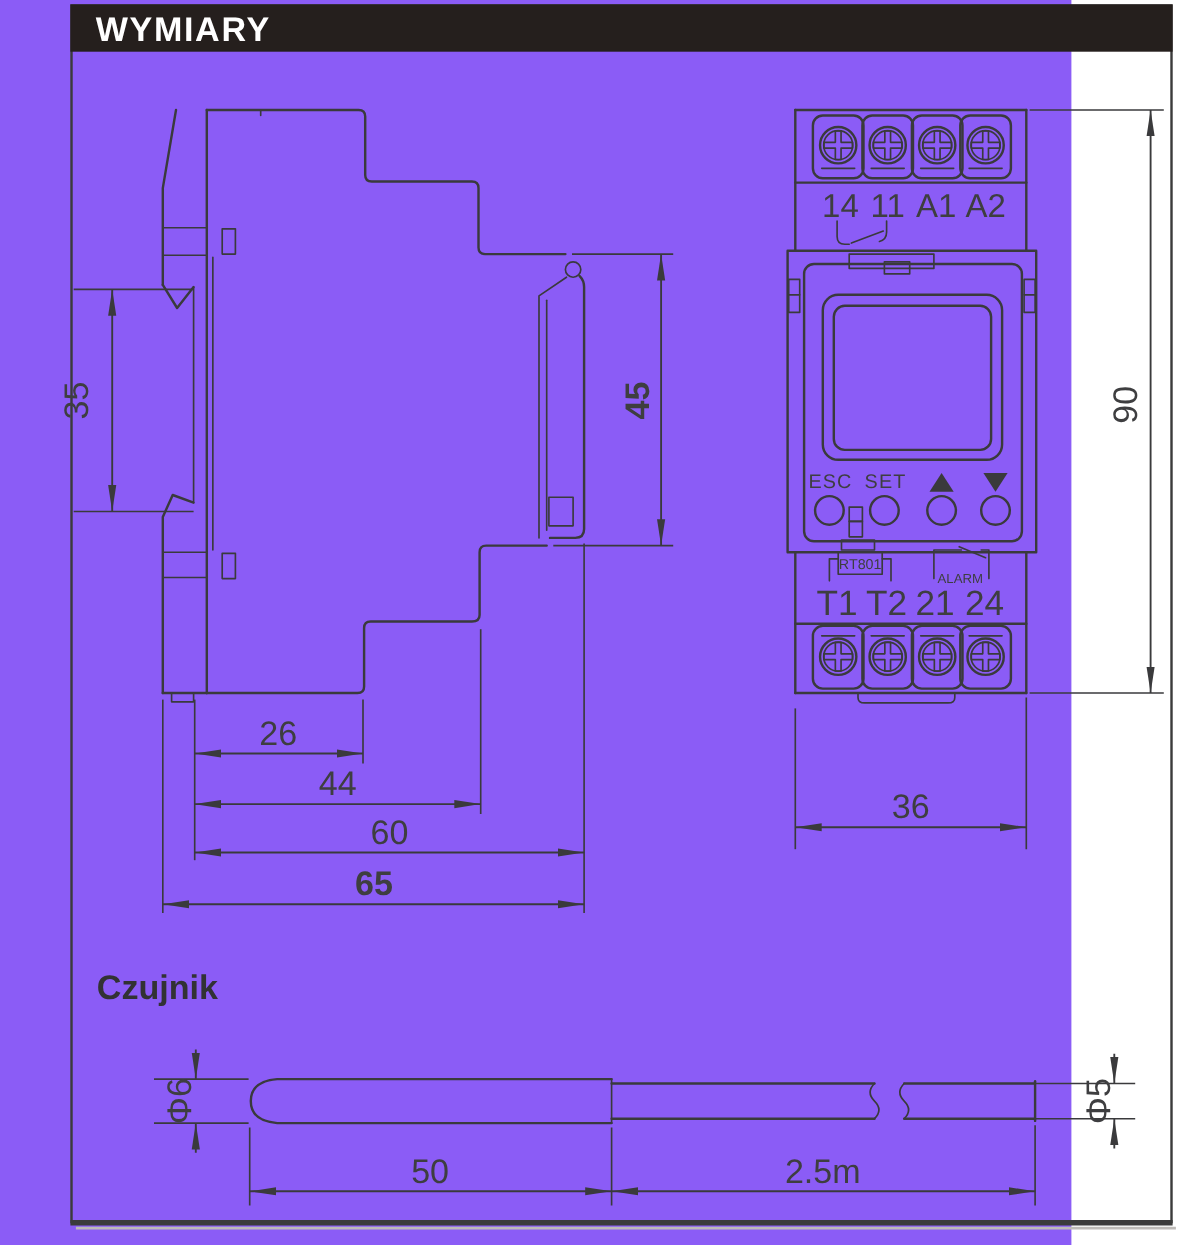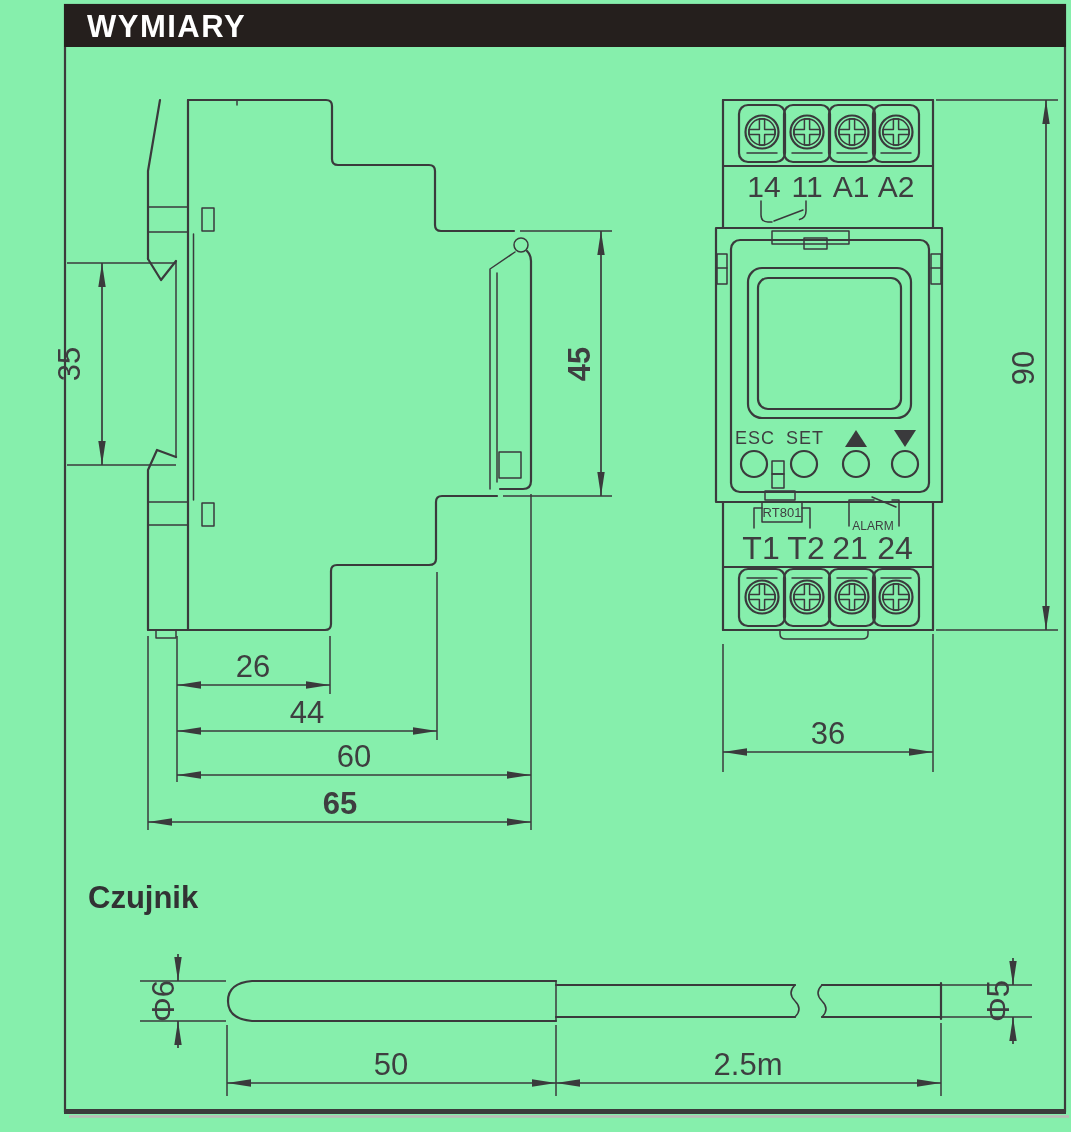--- a/index.html
+++ b/index.html
@@ -1,16 +1,16 @@
 <!DOCTYPE html>
 <html><head>
 <meta charset="utf-8">
 <style>
   html,body{margin:0;padding:0;background:#ffffff;}
-  .page{position:relative;width:1071px;height:1132px;background:#86efac;font-family:"Liberation Sans",sans-serif;}
+  .page{position:relative;width:974px;height:1132px;background:#8b5cf6;font-family:"Liberation Sans",sans-serif;}
   svg{display:block;}
   .ln{stroke:#3a3a3c;stroke-width:2.2;fill:none;stroke-linecap:round;stroke-linejoin:round;}
   .thin{stroke-width:1.5;}
   .dim{stroke:#3a3a3c;stroke-width:1.7;fill:none;stroke-linecap:butt;}
   .ext{stroke:#3a3a3c;stroke-width:1.5;fill:none;stroke-linecap:butt;}
   .txt{fill:#3e3e40;font-family:"Liberation Sans",sans-serif;font-size:31px;}
   .lbl{fill:#3e3e40;font-family:"Liberation Sans",sans-serif;font-size:30px;}
   .lbl2{fill:#3e3e40;font-family:"Liberation Sans",sans-serif;font-size:32px;}
   .sm{fill:#3e3e40;font-family:"Liberation Sans",sans-serif;font-size:18px;letter-spacing:1px;}
   .tiny{fill:#3e3e40;font-family:"Liberation Sans",sans-serif;font-size:13px;}

